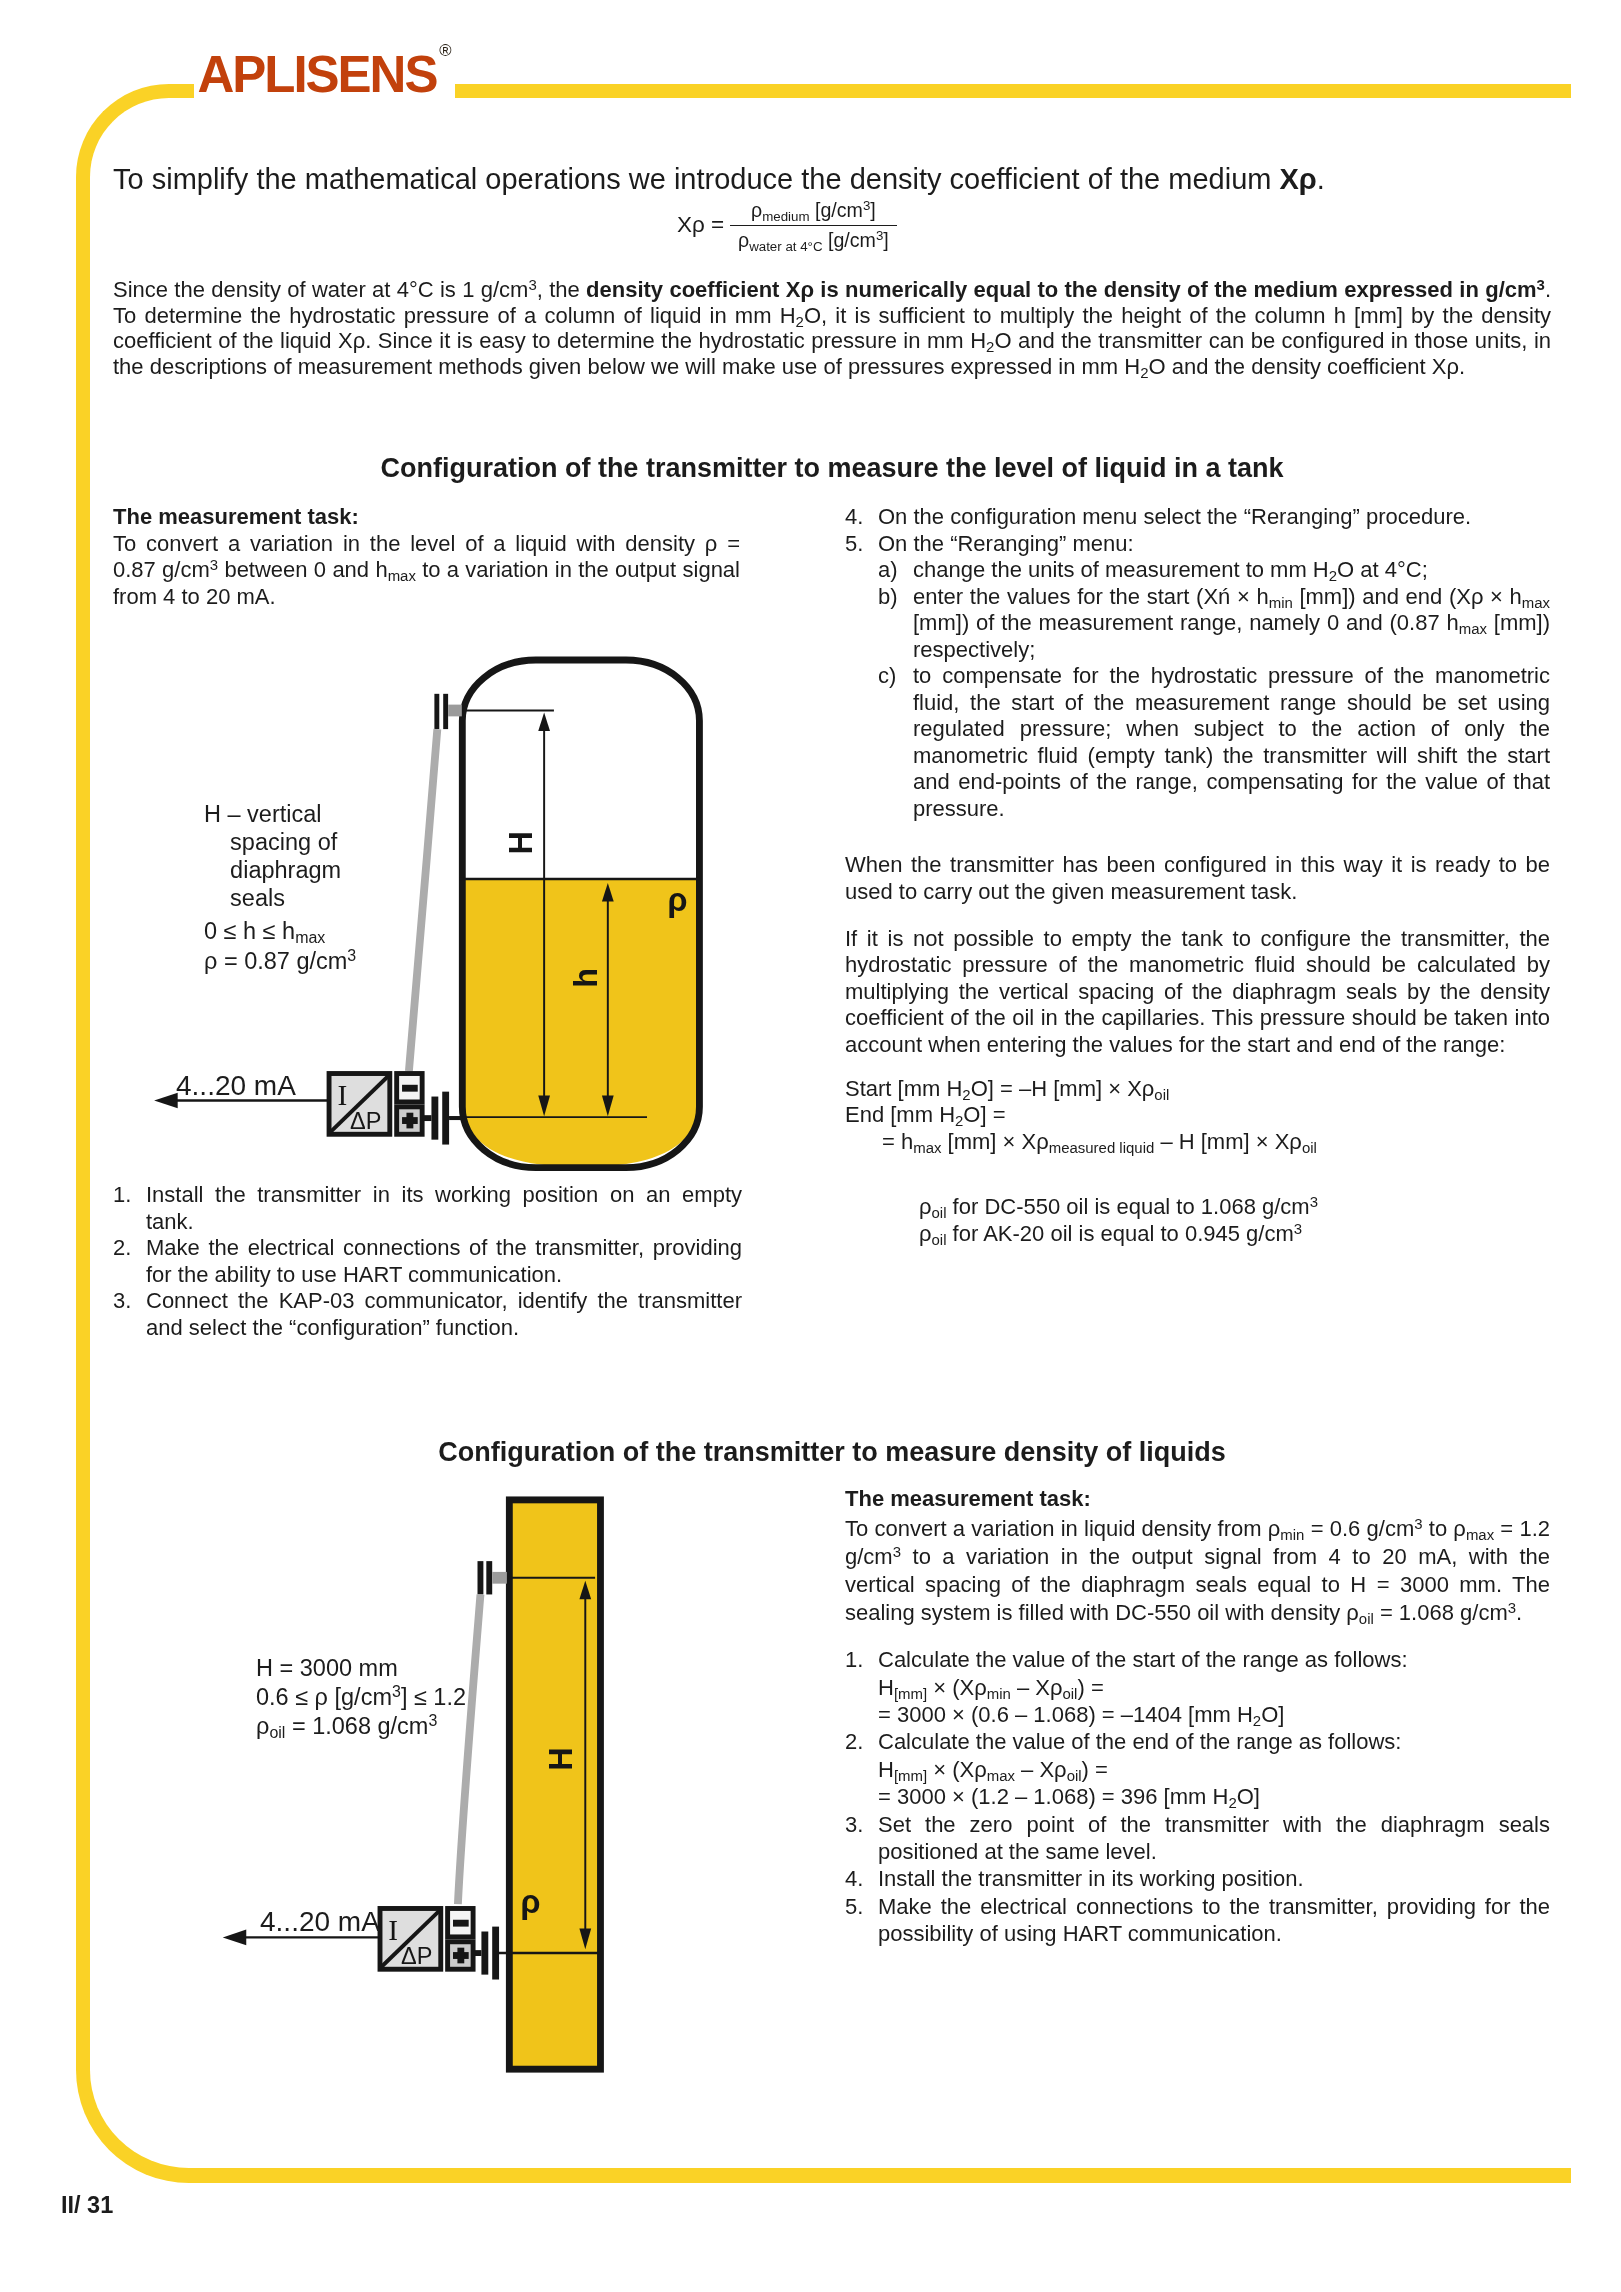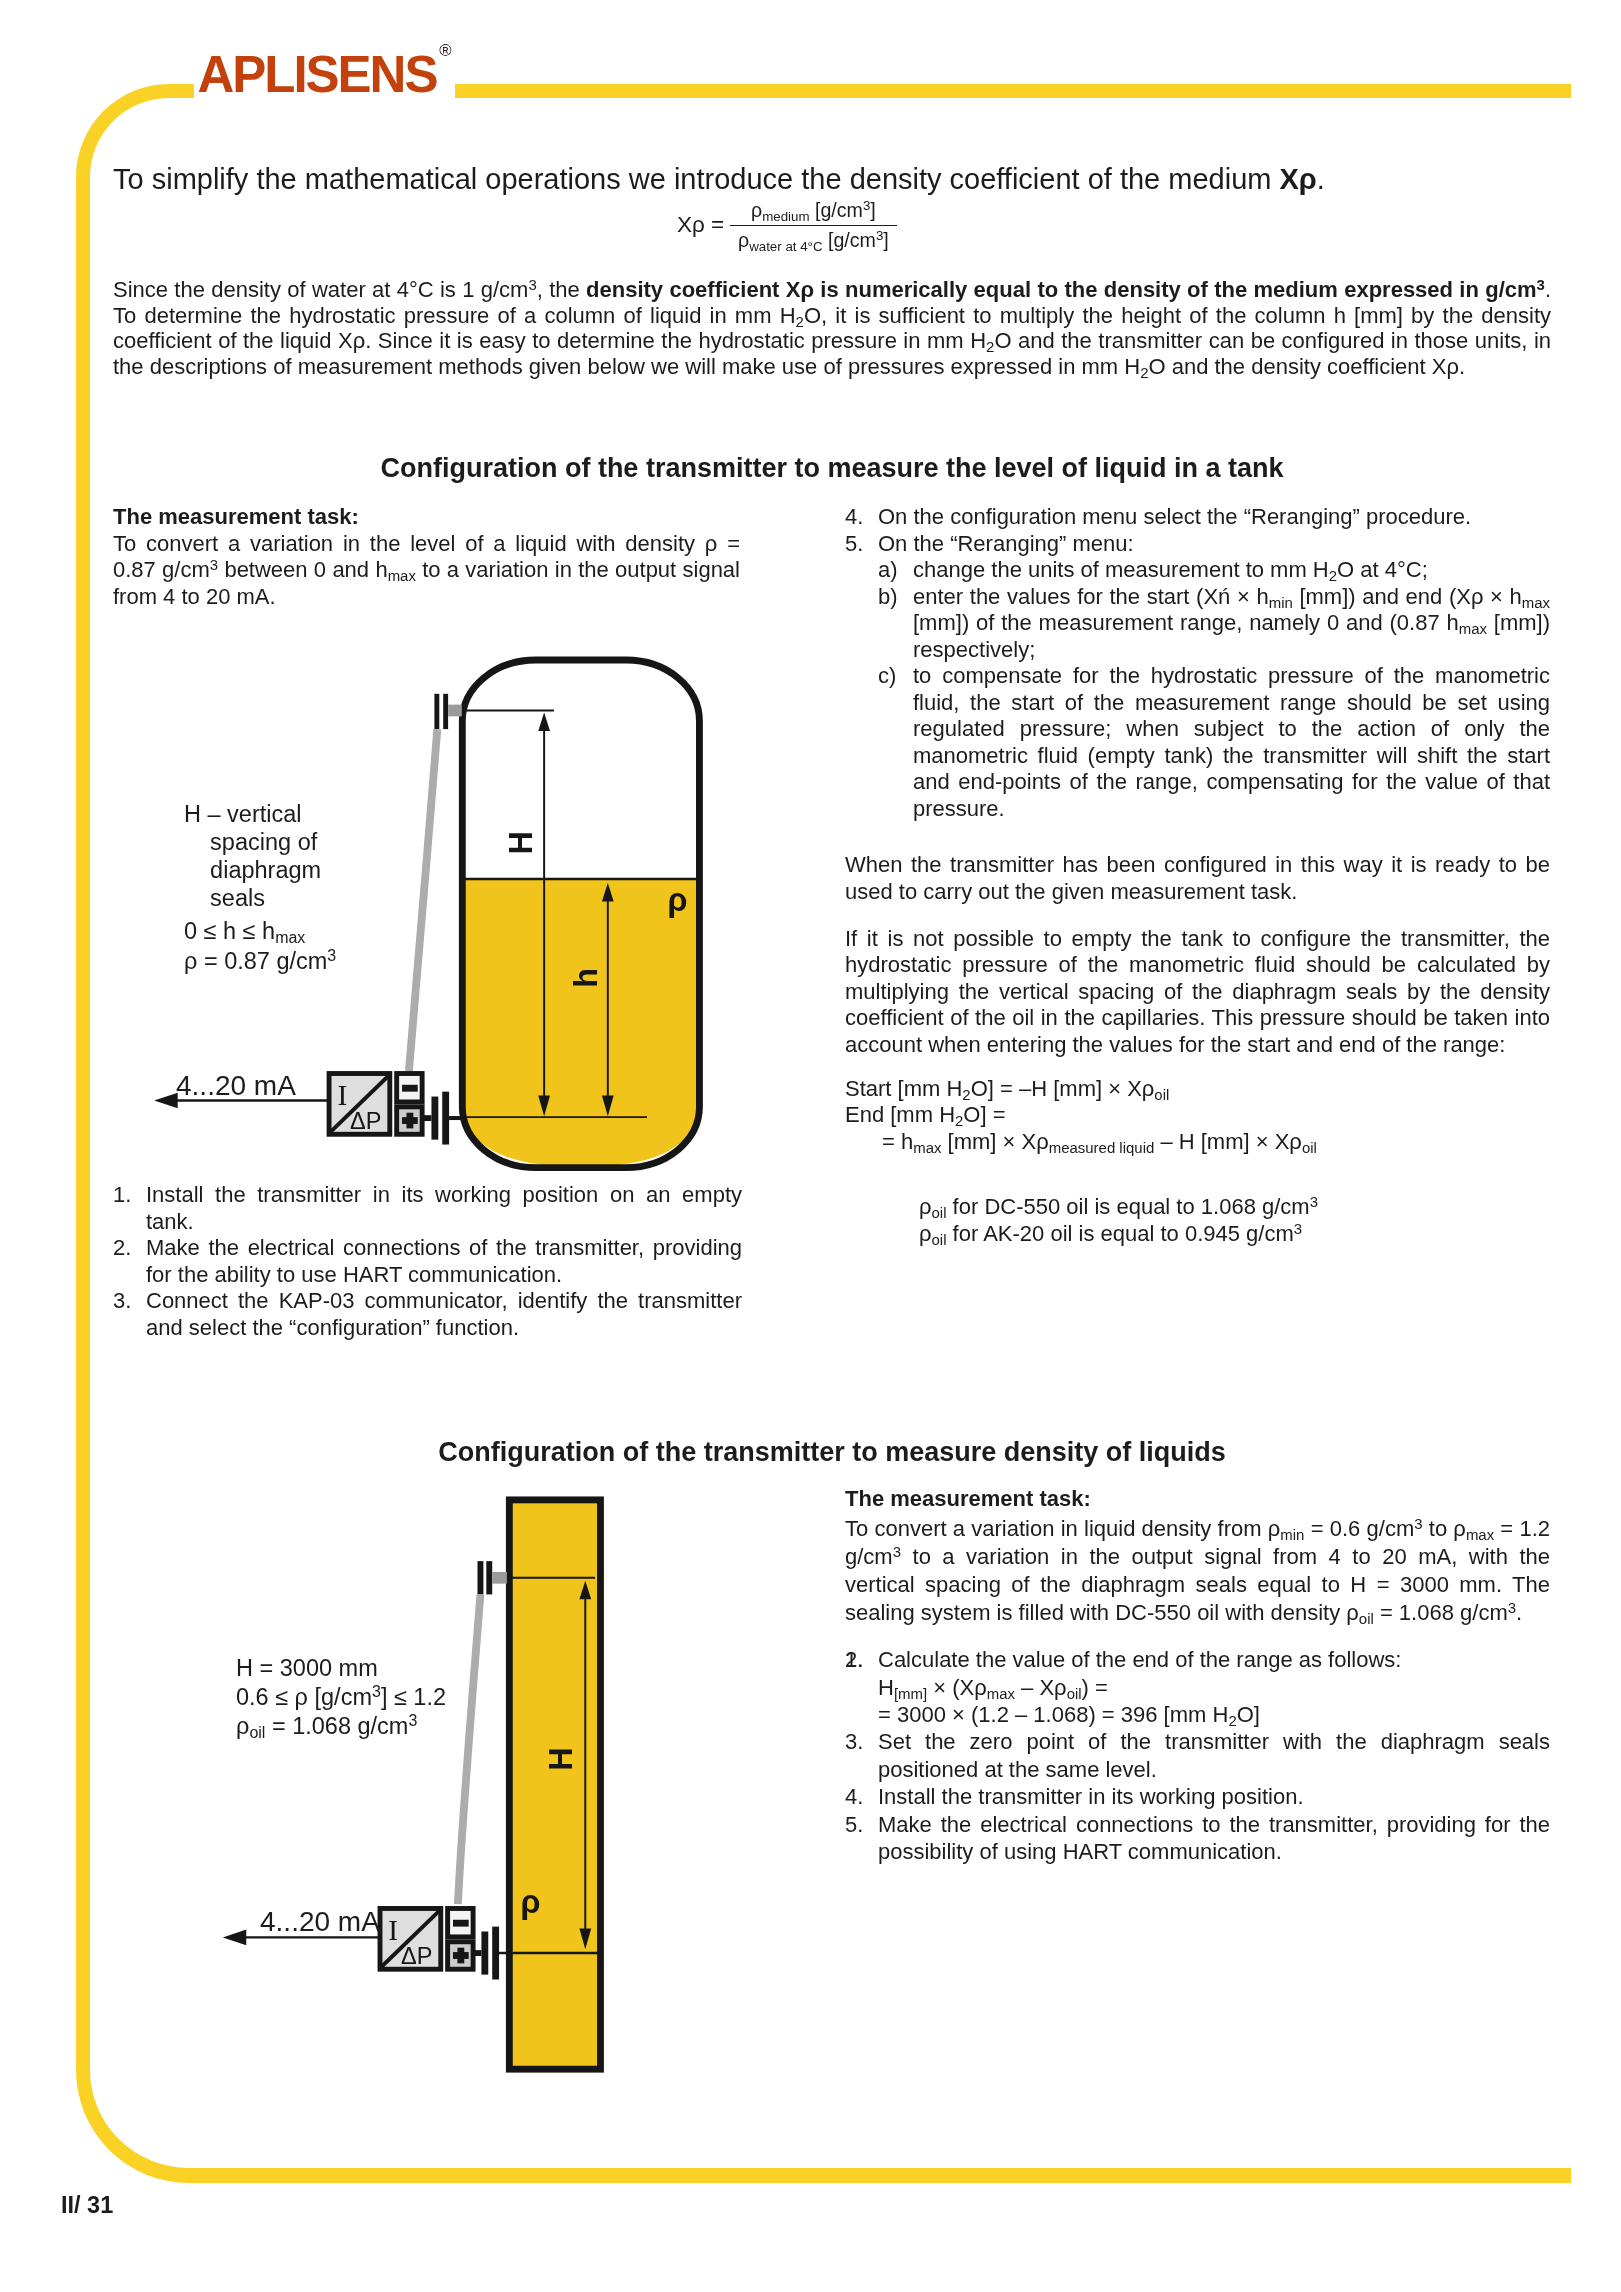--- a/index.html
+++ b/index.html
@@ -50,21 +50,21 @@
   .f-end2{padding-left:37px;}
   .oil1{margin-top:39px;padding-left:74px;}
   .oil2{padding-left:74px;}
 
   .s2-task{line-height:28px;margin-top:2px;}
   .s2-steps{margin-top:19.6px;}
   .s2-steps .li{line-height:27.4px;}
 
   .diagram1{left:113px;top:586px;width:632px;height:588px;}
   .diagram2{left:113px;top:1470px;width:632px;height:632px;}
-  .dlabel{position:absolute;font-size:23.5px;line-height:28px;white-space:nowrap;}
+  .dlabel{position:absolute;font-size:23.5px;line-height:28px;white-space:nowrap;margin-left:20px;}
   .signal{position:absolute;font-size:28px;white-space:nowrap;}
 
   .footer{left:61px;top:2192px;font-size:23.5px;font-weight:bold;}
   svg text{fill:#161616;}
 </style>
 </head>
 <body>
 
 <div class="page">
 
@@ -243,20 +243,21 @@
     <div class="dlabel" style="left:123px;top:242px;">ρ<sub>oil</sub> = 1.068 g/cm<sup>3</sup></div>
     <div class="signal" style="left:147px;top:436px;">4...20 mA</div>
   </div>
 
   <div class="abs s2-right t">
     <div class="bold">The measurement task:</div>
     <div class="just s2-task">To convert a variation in liquid density from ρ<sub>min</sub> = 0.6 g/cm<sup>3</sup> to ρ<sub>max</sub> = 1.2 g/cm<sup>3</sup> to a variation in the output signal from 4 to 20 mA, with the vertical spacing of the diaphragm seals equal to H = 3000 mm. The sealing system is filled with DC-550 oil with density ρ<sub>oil</sub> = 1.068 g/cm<sup>3</sup>.</div>
     <div class="s2-steps">
       <div class="li">
         <span class="num">1.</span>
+        <span>Calculate the value of the start of the range as follows:<br>H<sub>[mm]</sub> × (Xρ<sub>min</sub> – Xρ<sub>oil</sub>) =<br>= 3000 × (0.6 – 1.068) = –1404 [mm H<sub>2</sub>O]</span>
       </div>
       <div class="li">
         <span class="num">2.</span>
         <span>Calculate the value of the end of the range as follows:<br>H<sub>[mm]</sub> × (Xρ<sub>max</sub> – Xρ<sub>oil</sub>) =<br>= 3000 × (1.2 – 1.068) = 396 [mm H<sub>2</sub>O]</span>
       </div>
       <div class="li">
         <span class="num">3.</span>
         <span>Set the zero point of the transmitter with the diaphragm seals positioned at the same level.</span>
       </div>
       <div class="li">

